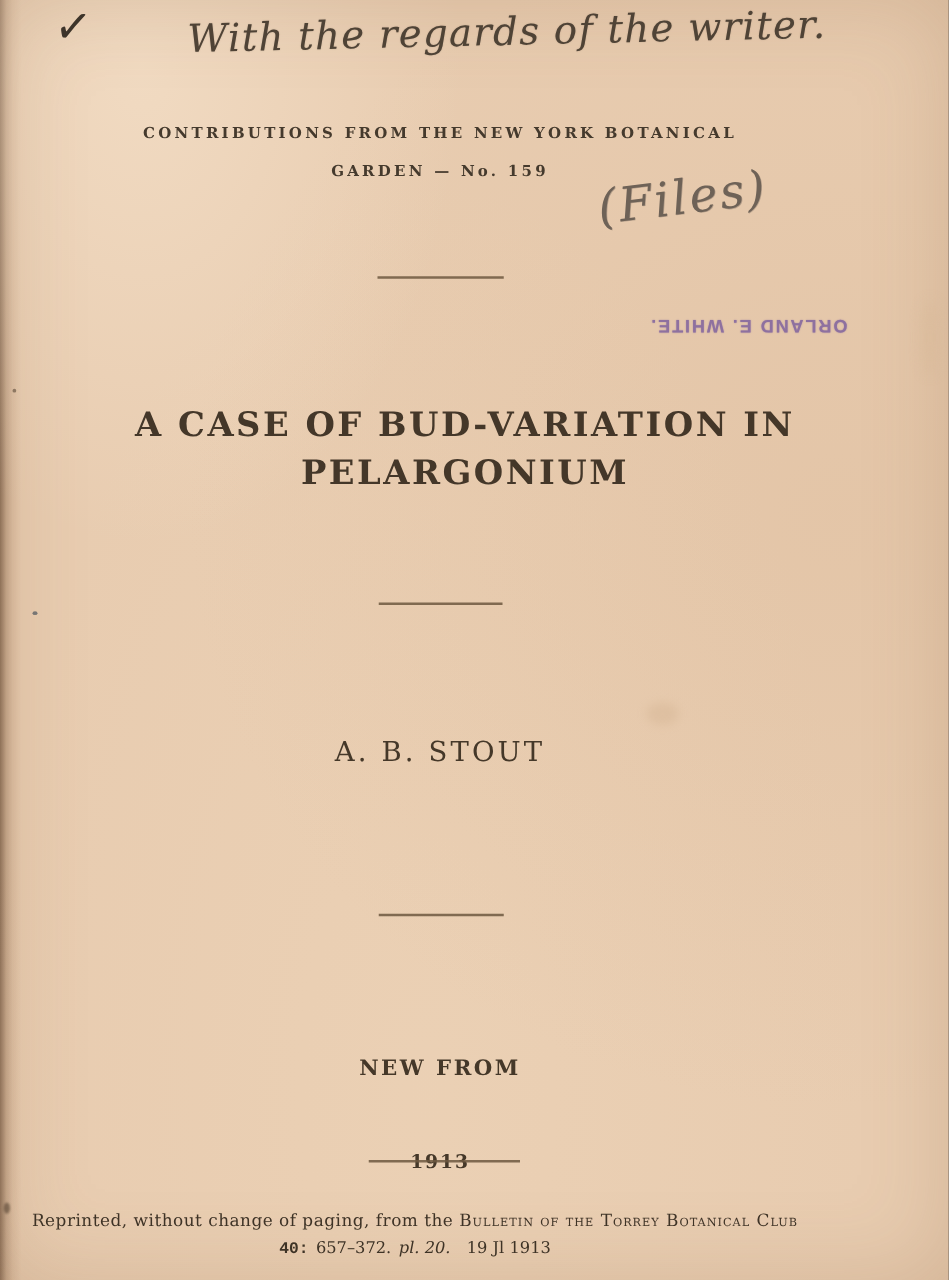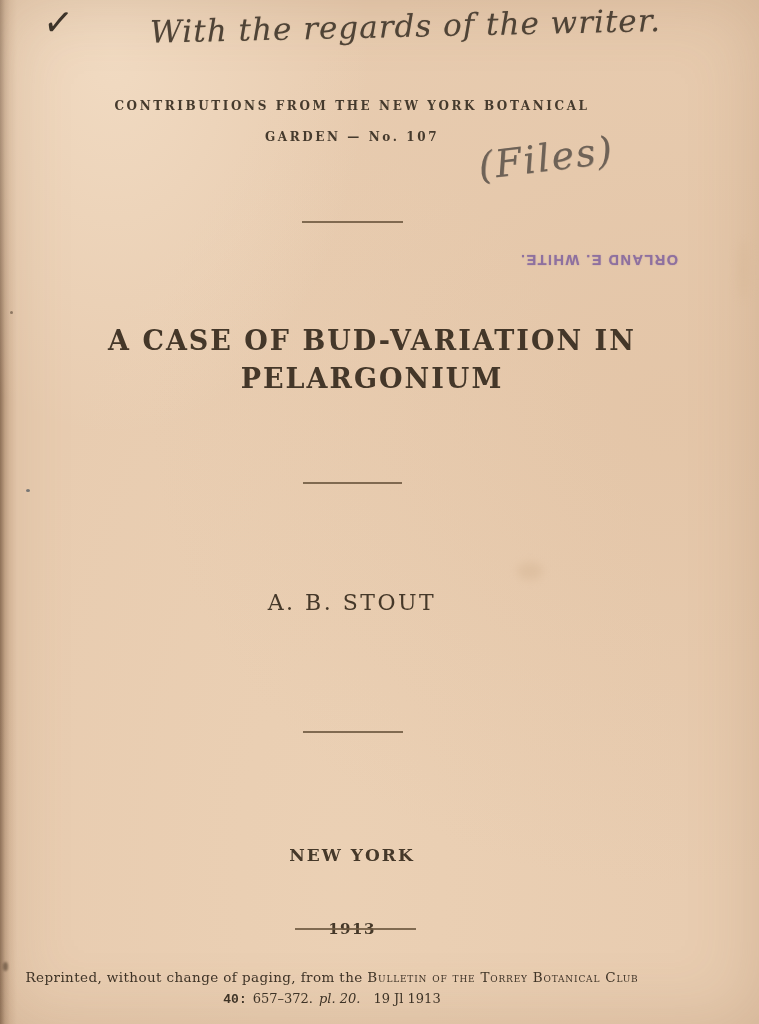--- a/index.html
+++ b/index.html
@@ -76,41 +76,41 @@
 <body>
 
 <div class="page">
 
   <span class="abs checkmark">✓</span>
 
   <div class="abs inscription">With the regards of the writer.</div>
 
   <div class="abs centercol series">
     <div>CONTRIBUTIONS FROM THE NEW YORK BOTANICAL</div>
-    <div>GARDEN — No. 107</div>
+    <div>GARDEN — No. 159</div>
   </div>
 
   <div class="abs files-note">(Files)</div>
 
   <div class="abs rule rule1"></div>
 
   <div class="abs stamp">ORLAND E. WHITE.</div>
 
   <div class="abs centercol title">
     <div>A CASE OF BUD-VARIATION IN</div>
     <div>PELARGONIUM</div>
   </div>
 
   <div class="abs rule rule2"></div>
 
   <div class="abs centercol author">A. B. STOUT</div>
 
   <div class="abs rule rule3"></div>
 
-  <div class="abs centercol imprint-place">NEW YORK</div>
+  <div class="abs centercol imprint-place">NEW FROM</div>
   <div class="abs centercol imprint-year">1913</div>
 
   <div class="abs rule rule4"></div>
 
   <div class="abs footer footer-l1">
     <span>Reprinted, without change of paging, from the </span><span class="sc">Bulletin of the Torrey Botanical Club</span>
   </div>
   <div class="abs footer footer-l2">
     <span class="b">40:</span><span>657–372.</span><span class="i">pl. 20.</span><span class="gap">19 Jl 1913</span>
   </div>

